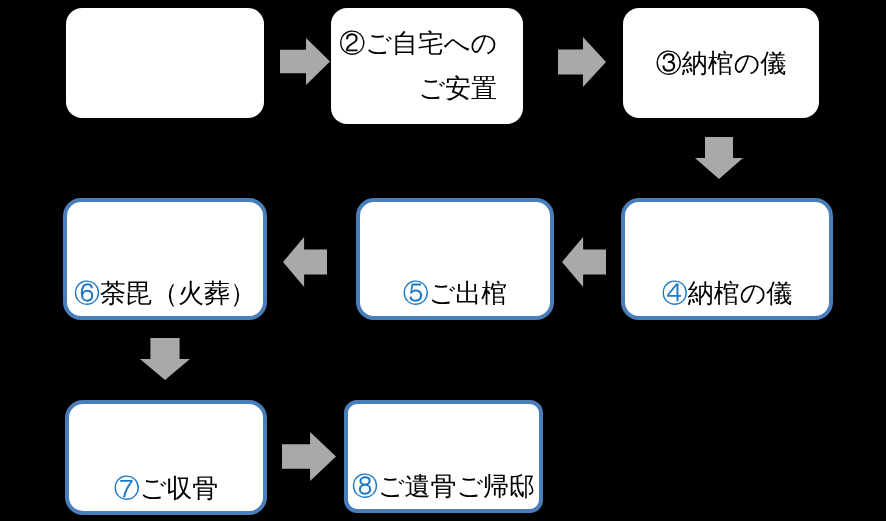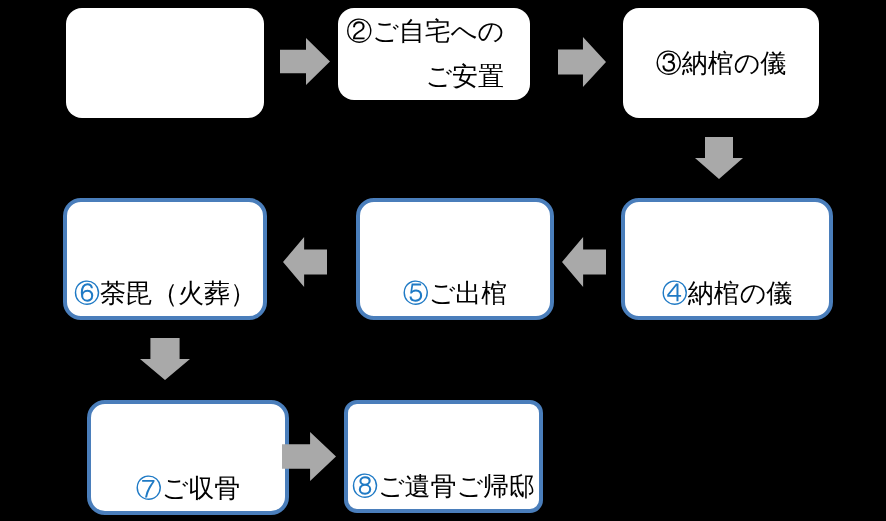--- a/index.html
+++ b/index.html
@@ -48,42 +48,42 @@
   .line { display: block; }
 </style>
 </head>
 <body>
 
 <div class="canvas">
 
   <div class="box plain" style="left:66px; top:8px; width:198px; height:110px;">
   </div>
 
-  <div class="box plain align-right" style="left:338px; top:8px; width:192px; height:92px;padding-left:20px;">
+  <div class="box plain align-right" style="left:331px; top:8px; width:192px; height:116px;padding-left:20px;">
     <div class="line"><span class="num">②</span><span>ご自宅への</span></div>
     <div class="line">ご安置</div>
   </div>
 
   <div class="box plain" style="left:623px; top:8px; width:196px; height:110px;">
     <div class="line"><span class="num">③</span><span>納棺の儀</span></div>
   </div>
 
   <div class="box outlined" style="left:621px; top:198px; width:212px; height:122px;">
     <div class="line"><span class="num blue">④</span><span>納棺の儀</span></div>
   </div>
 
   <div class="box outlined" style="left:356px; top:198px; width:198px; height:122px;">
     <div class="line"><span class="num blue">⑤</span><span>ご出棺</span></div>
   </div>
 
   <div class="box outlined" style="left:63px; top:198px; width:204px; height:122px;">
     <div class="line"><span class="num blue">⑥</span><span>荼毘（火葬）</span></div>
   </div>
 
-  <div class="box outlined" style="left:65px; top:400px; width:202px; height:115px;margin-left:22px;">
+  <div class="box outlined" style="left:65px; top:400px; width:202px; height:115px;">
     <div class="line"><span class="num blue">⑦</span><span>ご収骨</span></div>
   </div>
 
   <div class="box outlined" style="left:344px; top:400px; width:199px; height:113px;border-radius:13px;">
     <div class="line"><span class="num blue">⑧</span><span>ご遺骨ご帰邸</span></div>
   </div>
 
   <svg class="arrow" style="left:280px; top:38px;" width="50" height="47" viewBox="0 0 50 48" preserveAspectRatio="none">
     <polygon points="0,12 26,12 26,0 50,24 26,48 26,36 0,36" fill="#a9a9a9"></polygon>
   </svg>

